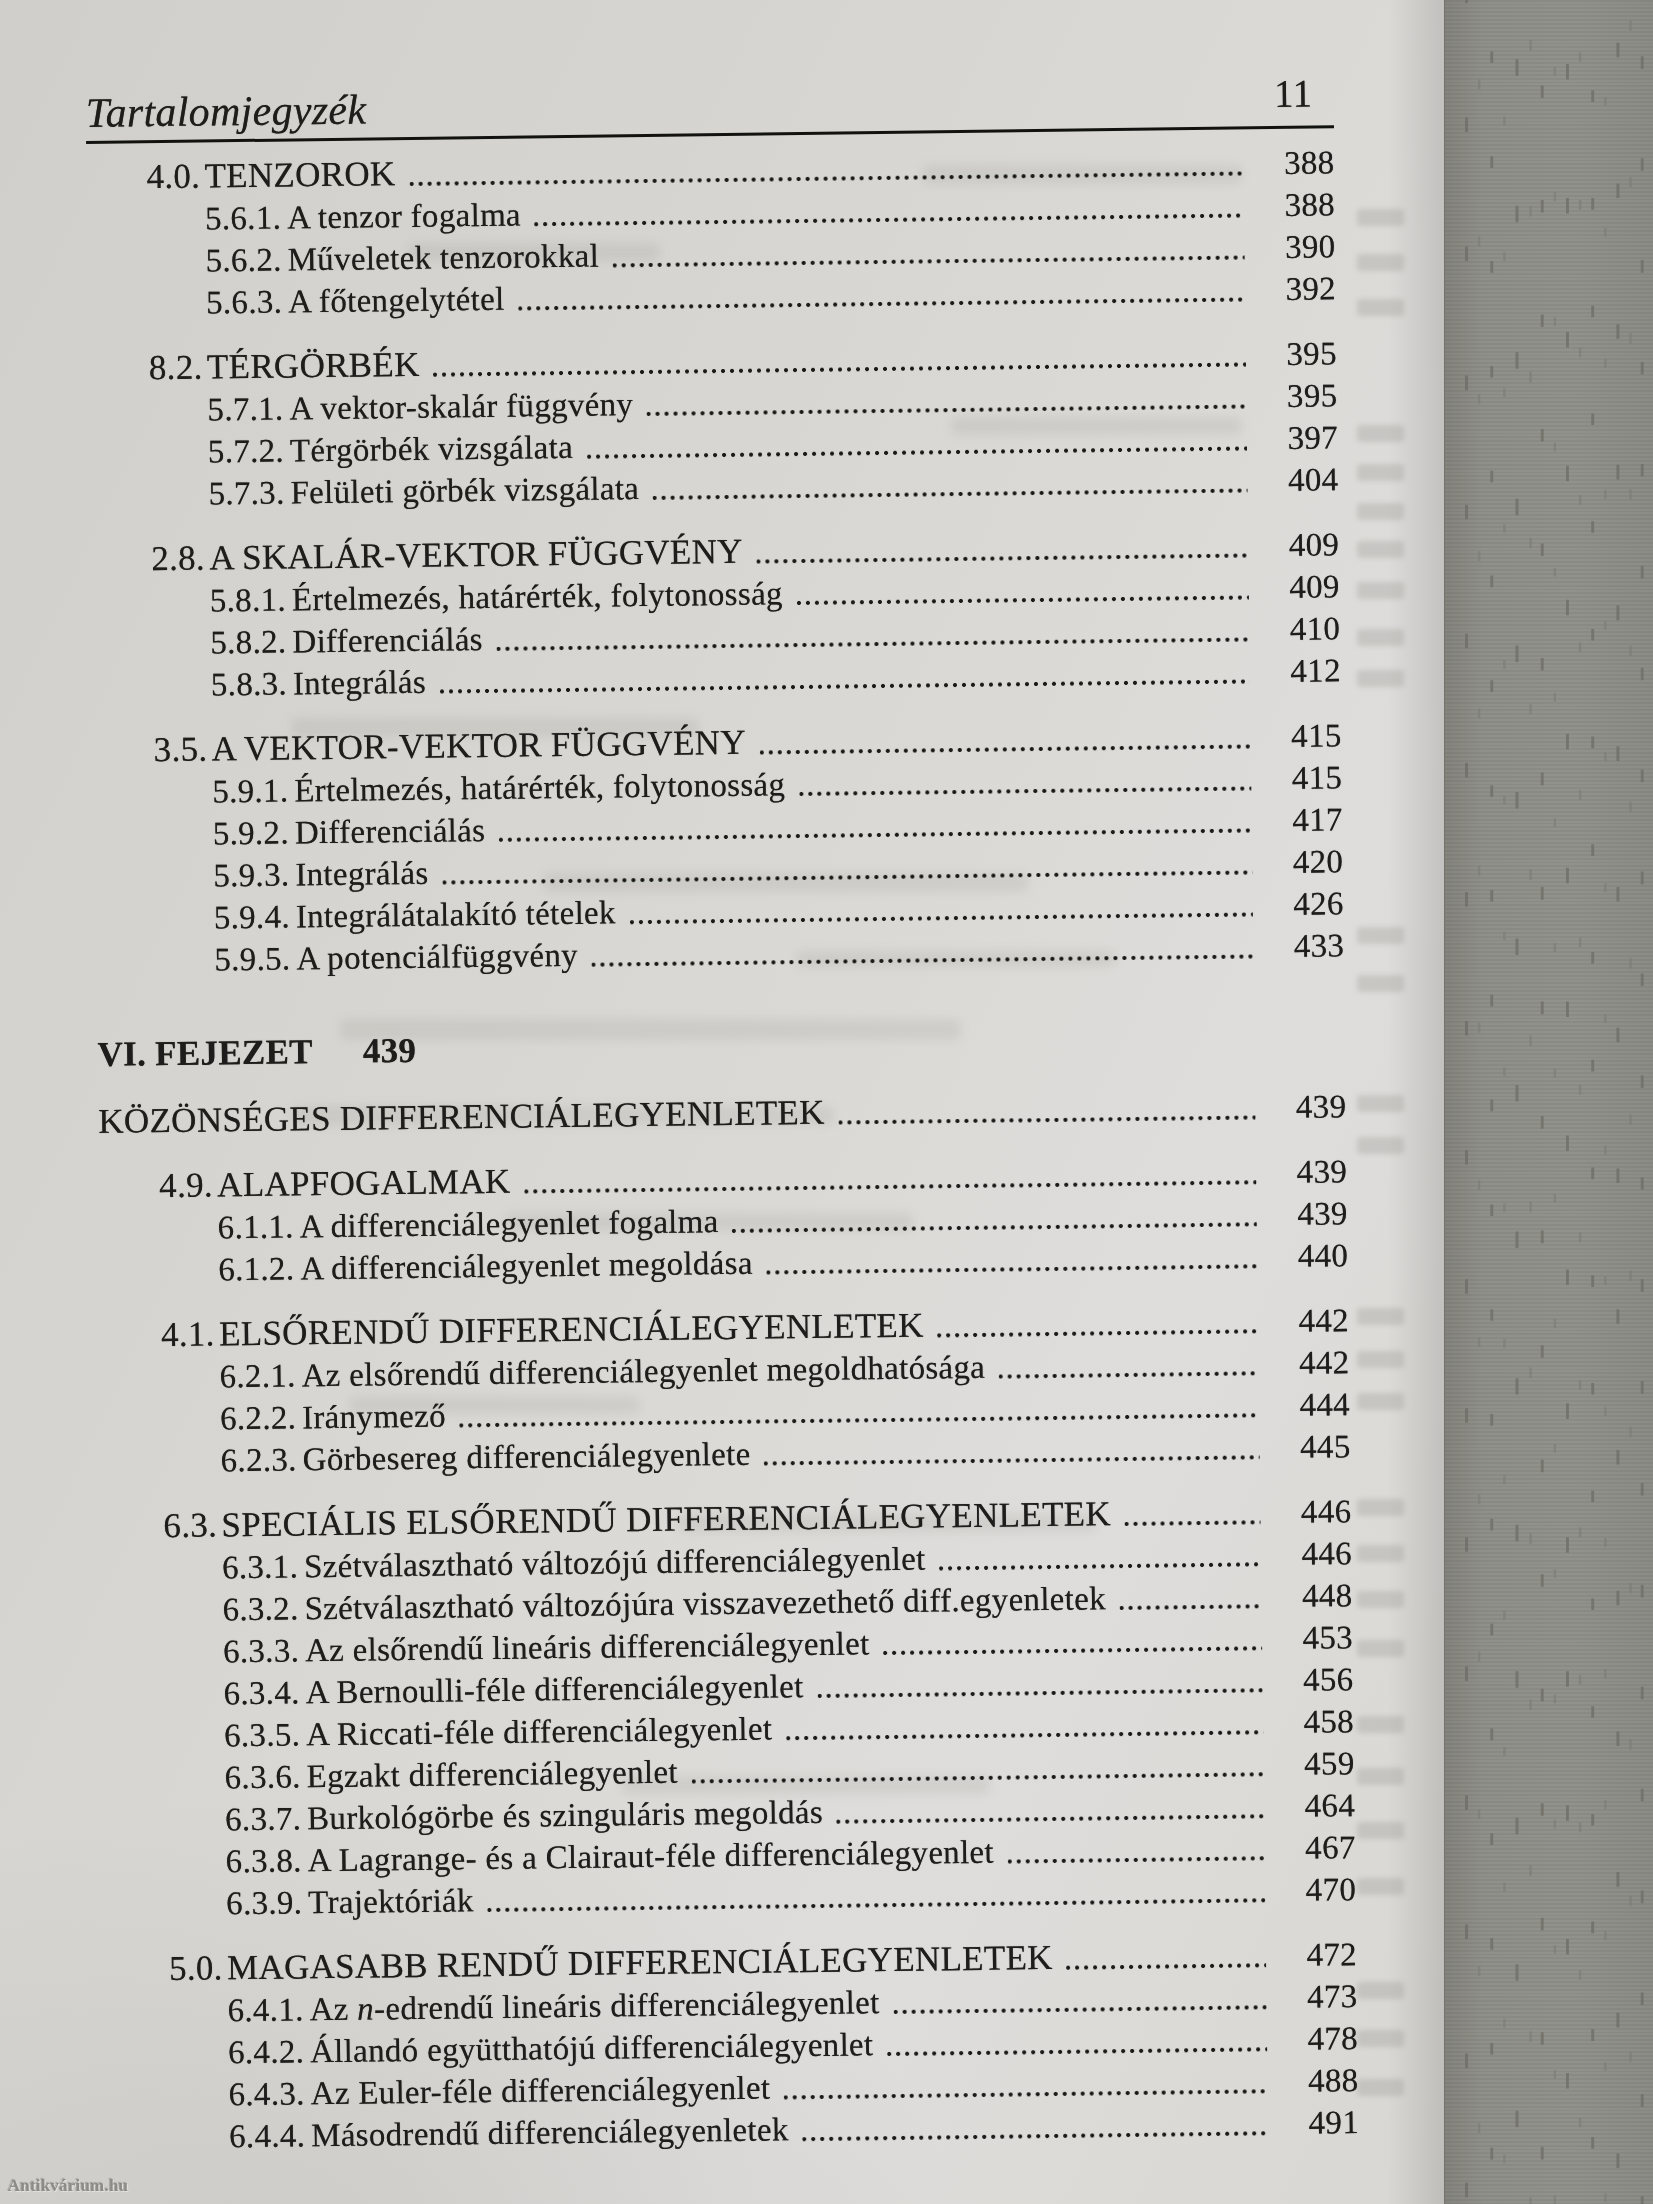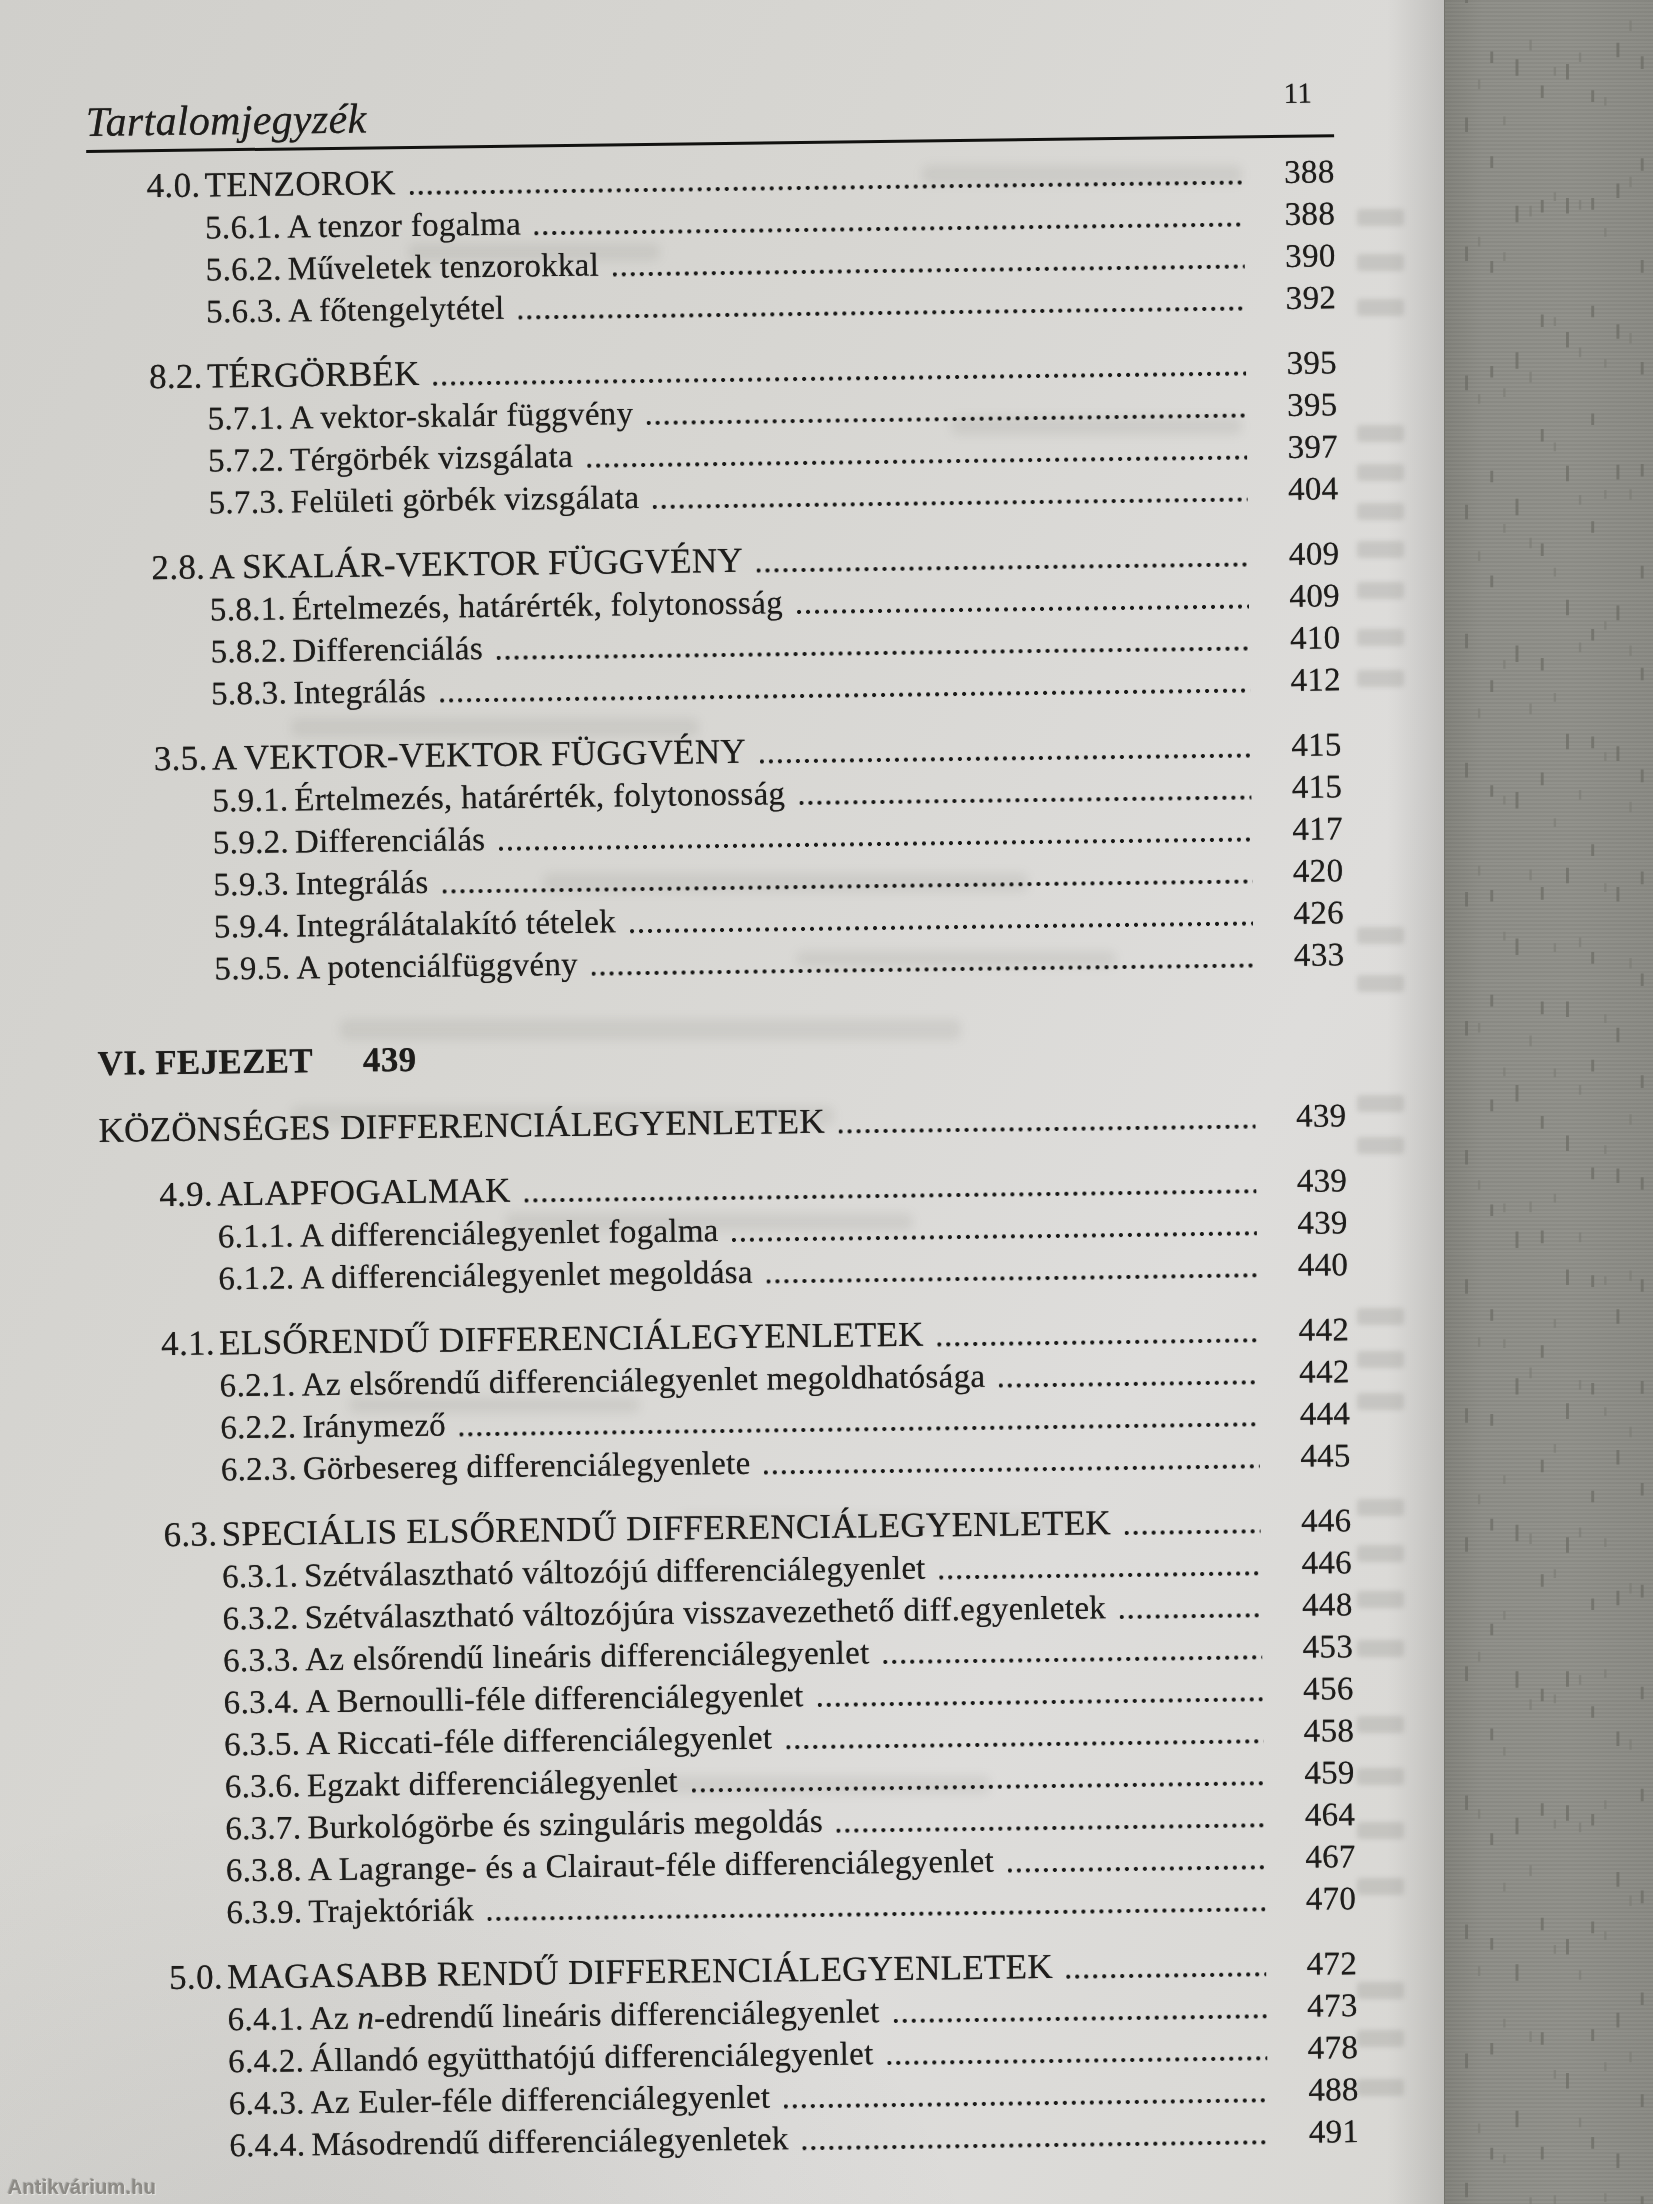--- a/index.html
+++ b/index.html
@@ -40,21 +40,21 @@
     color:#1e1d1b;
     letter-spacing:0.3px;
   }
 
   .hdr{display:flex;justify-content:space-between;align-items:flex-end;margin-top:31px;}
   .hdr-title{
     font-style:italic;font-size:42px;line-height:47px;
     text-shadow:0 0 0.7px rgba(30,30,28,0.8);
   }
   .hdr-page{
-    font-size:29px;line-height:43px;margin-bottom:16px;padding-right:21.3px;
+    font-size:39px;line-height:43px;margin-bottom:7px;padding-right:21.3px;
     text-shadow:0 0 0.7px rgba(30,30,28,0.8);
   }
   .hdr-rule{height:3.4px;background:#121210;margin-top:3.9px;}
 
   .rows{margin-top:12.6px;}
   .row{display:flex;white-space:pre;}
   .row span{line-height:42px;text-shadow:0 0 0.7px rgba(30,30,28,0.75);}
 
   .row.h2 {font-size:33px;padding-left:118px;}
   .row.h1 {font-size:35px;padding-left:60px;}
@@ -85,22 +85,22 @@
     background:rgba(95,95,90,0.10);filter:blur(4.9px);
   }
   .ghost-num{
     position:absolute;width:47px;height:16.5px;border-radius:3.9px;
     background:rgba(85,85,80,0.16);filter:blur(2.9px);
   }
 
   
   .watermark{
     position:absolute;left:7.8px;top:2176px;
-    font-family:Liberation Sans, sans-serif;
-    font-weight:bold;font-size:20px;letter-spacing:0.2px;
+    font-family:Liberation Serif, serif;
+    font-weight:bold;font-size:17px;letter-spacing:0.2px;
     color:#8d8b86;
     text-shadow:1px 1px 1px rgba(234,234,230,0.85), -1px -1px 1px rgba(55,55,52,0.30);
   }
 </style>
 </head>
 <body>
 
 <div class="paper">
   <div class="paper-edge-shade"></div>
 

